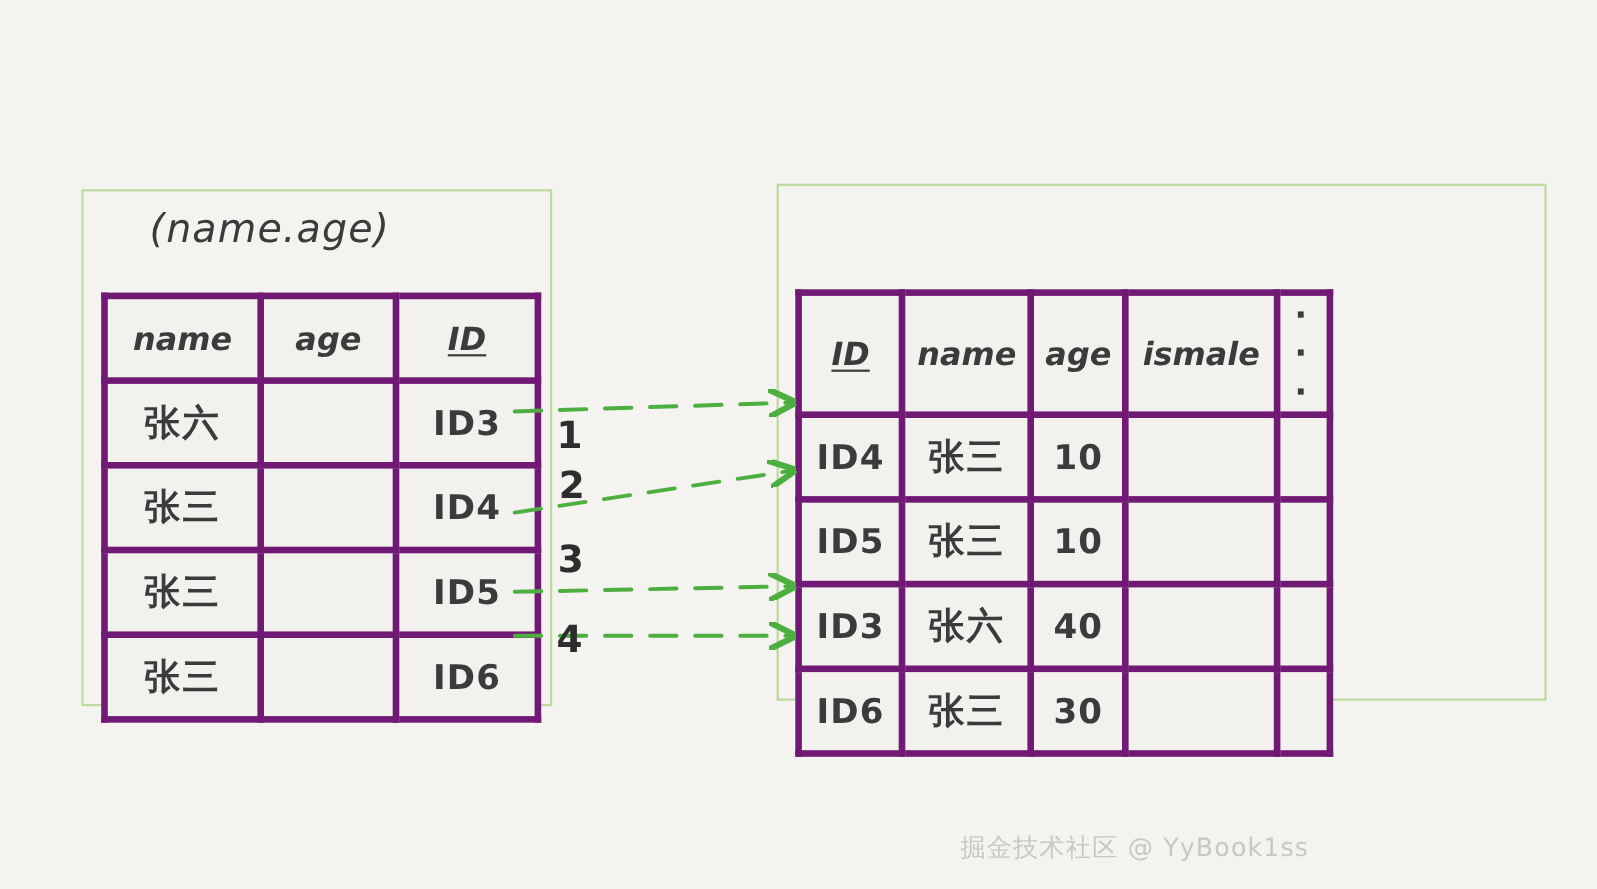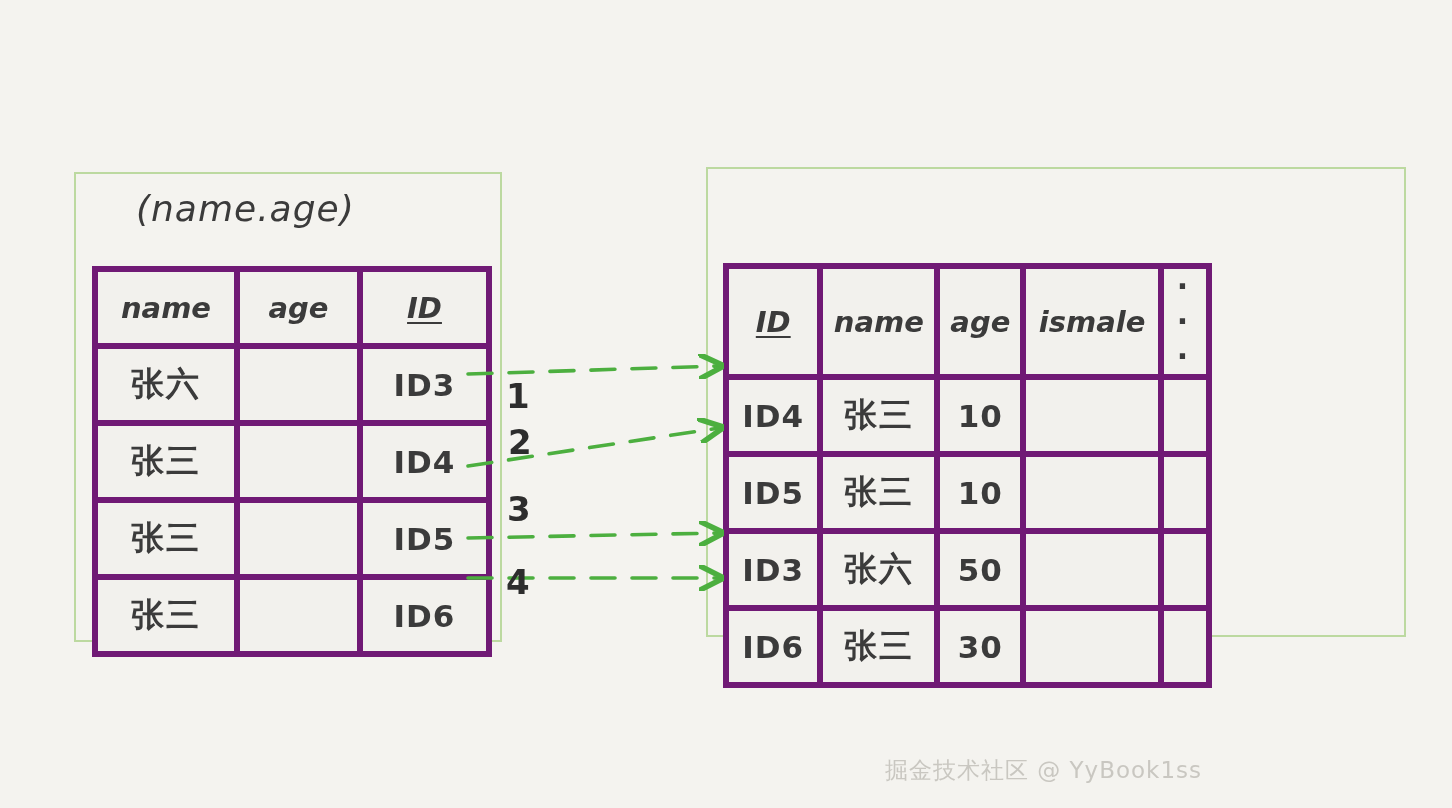--- a/index.html
+++ b/index.html
@@ -116,21 +116,21 @@
     position: absolute;
     left: 0; top: 0;
     width: 1452px;
     height: 808px;
     pointer-events: none;
   }
 
   
   #watermark {
     position: absolute;
-    right: 10px;
+    right: 22px;
     bottom: 22px;
     font-size: 23px;
     color: #c9c7c1;
     font-family: "DejaVu Sans", sans-serif;
     letter-spacing: 1px;
     white-space: nowrap;
   }
 </style>
 </head>
 <body>
@@ -197,21 +197,21 @@
       <tr>
         <td class="num">ID5</td>
         <td class="cjk">张三</td>
         <td class="num">10</td>
         <td></td>
         <td></td>
       </tr>
       <tr>
         <td class="num">ID3</td>
         <td class="cjk">张六</td>
-        <td class="num">50</td>
+        <td class="num">40</td>
         <td></td>
         <td></td>
       </tr>
       <tr>
         <td class="num">ID6</td>
         <td class="cjk">张三</td>
         <td class="num">30</td>
         <td></td>
         <td></td>
       </tr>

